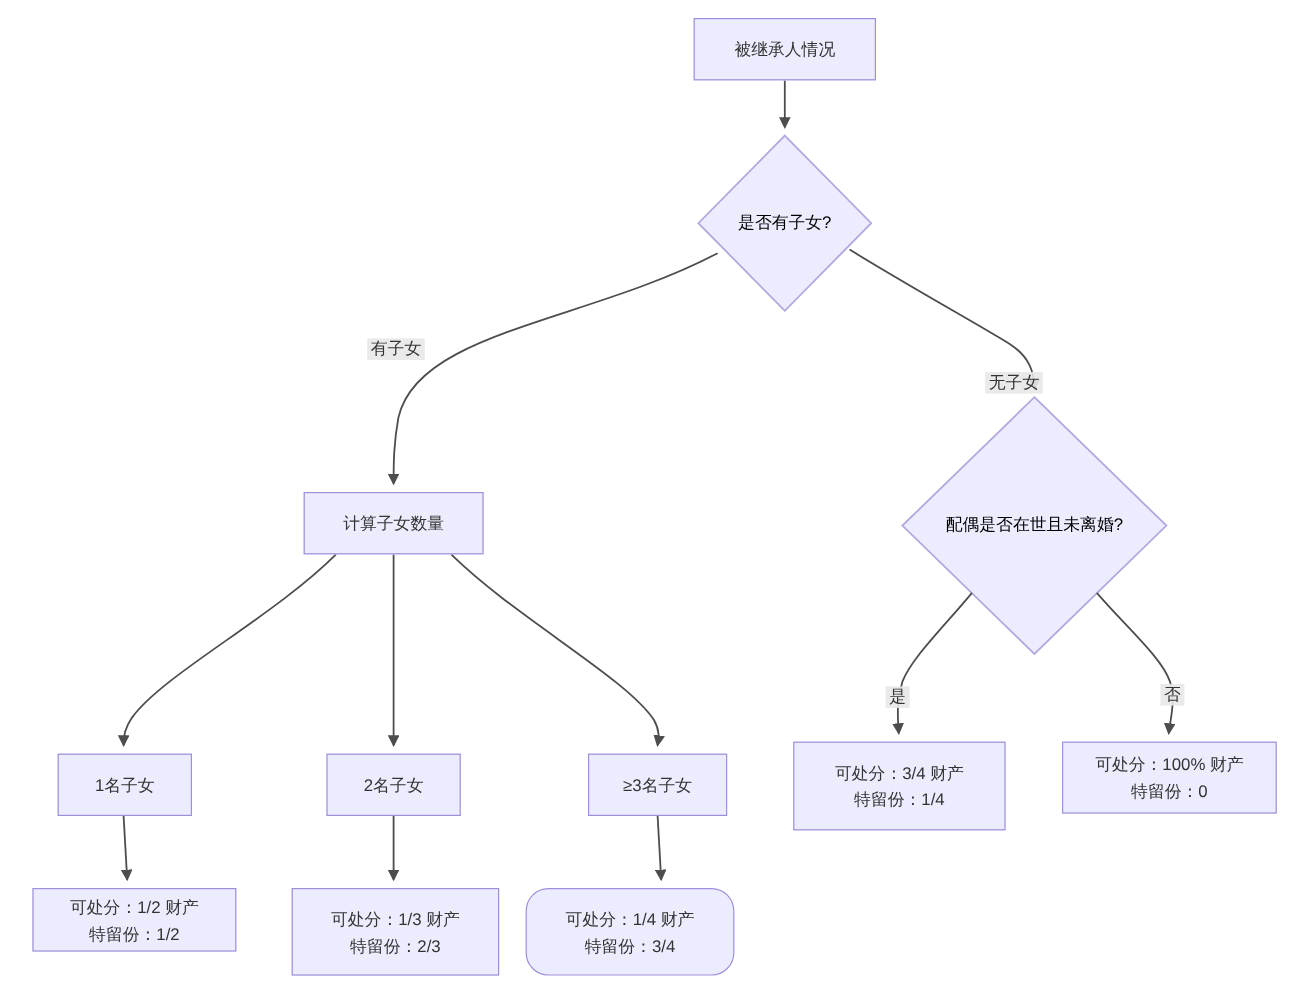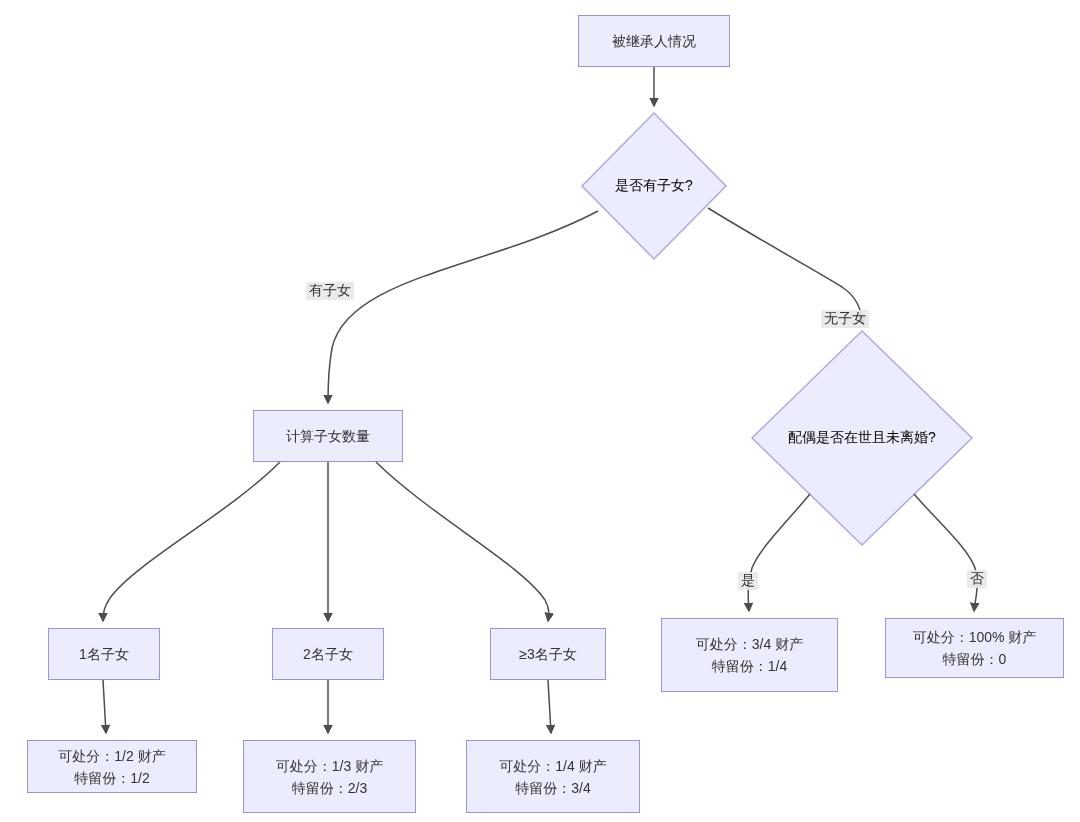--- a/index.html
+++ b/index.html
@@ -114,21 +114,21 @@
   <div class="node" style="left:27px; top:740px; width:170px; height:53px;">
     <span>可处分：1/2 财产</span>
     <span>特留份：1/2</span>
   </div>
 
   <div class="node" style="left:243px; top:740px; width:173px; height:73px;">
     <span>可处分：1/3 财产</span>
     <span>特留份：2/3</span>
   </div>
 
-  <div class="node" style="left:466px; top:740px; width:174px; height:73px;">
+  <div class="node" style="left:438px; top:740px; width:174px; height:73px;border-radius:19px;">
     <span>可处分：1/4 财产</span>
     <span>特留份：3/4</span>
   </div>
 
   <div class="node" style="left:661px; top:618px; width:177px; height:74px;">
     <span>可处分：3/4 财产</span>
     <span>特留份：1/4</span>
   </div>
 
   <div class="node" style="left:885px; top:618px; width:179px; height:60px;">

